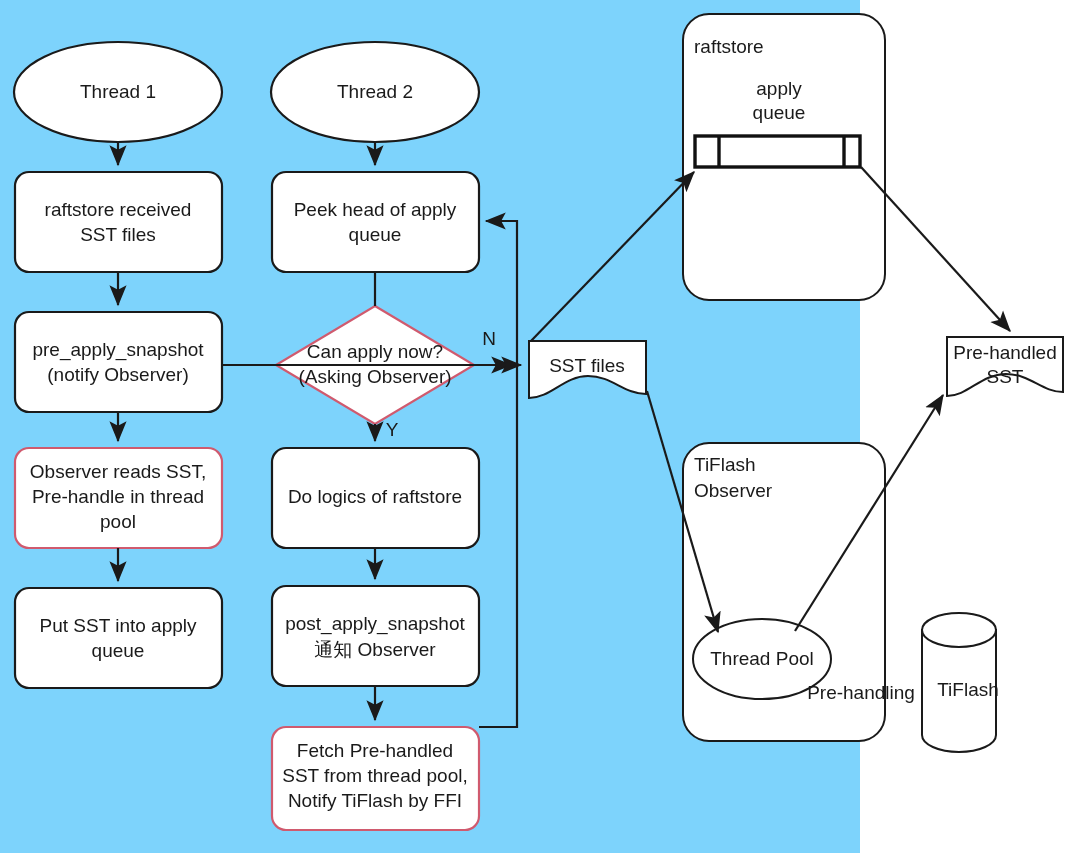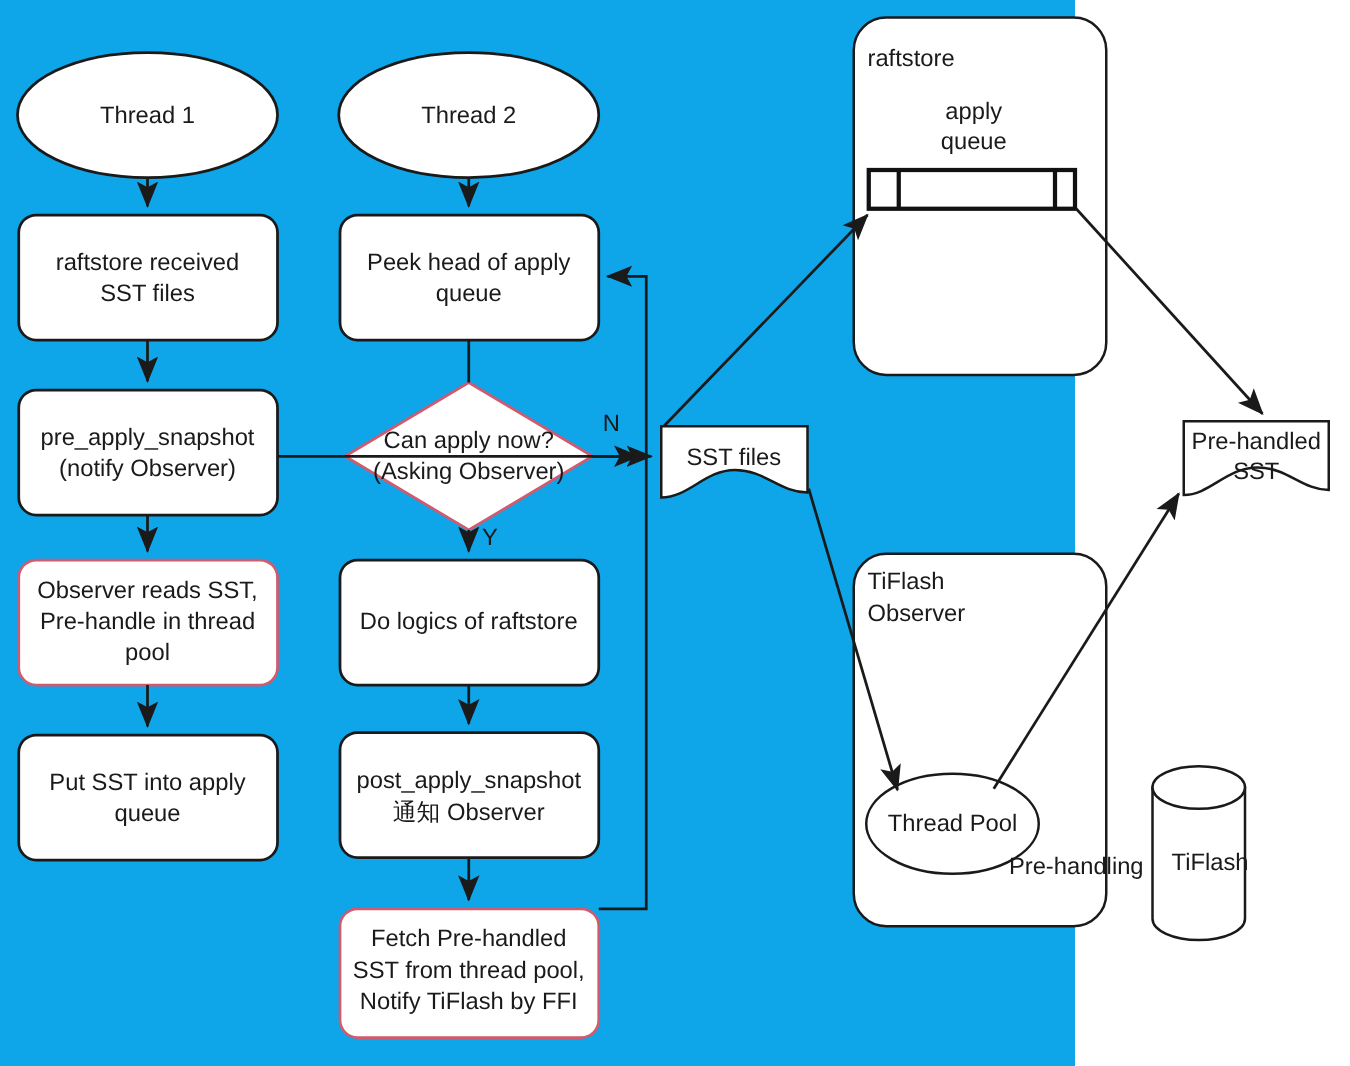--- a/index.html
+++ b/index.html
@@ -4,21 +4,21 @@
 <style>
   html, body {
     margin: 0;
     padding: 0;
     background: #ffffff;
   }
   #canvas-root {
     position: relative;
     width: 860px;
     height: 853px;
-    background: #0ea5e9;
+    background: #7dd3fc;
     font-family: "Liberation Sans", sans-serif;
   }
   svg#flow {
     display: block;
     width: 1080px;
     height: 853px;
   }
   .node-shape {
     fill: #ffffff;
     stroke: #1a1a1a;

